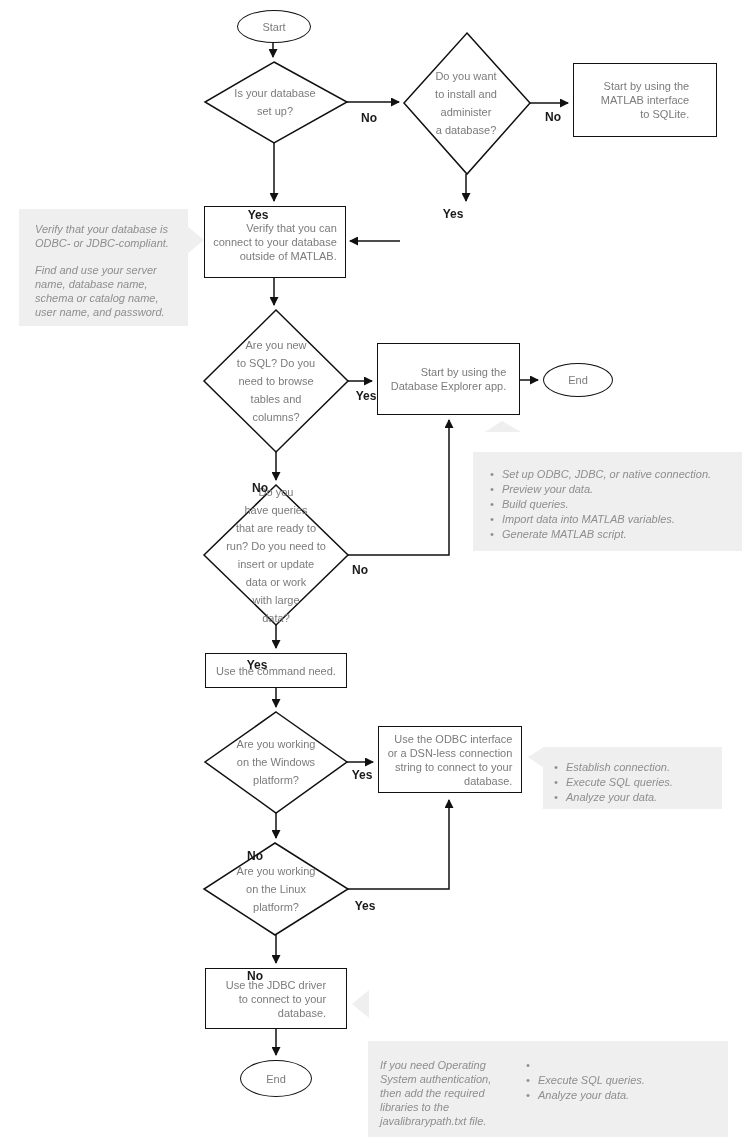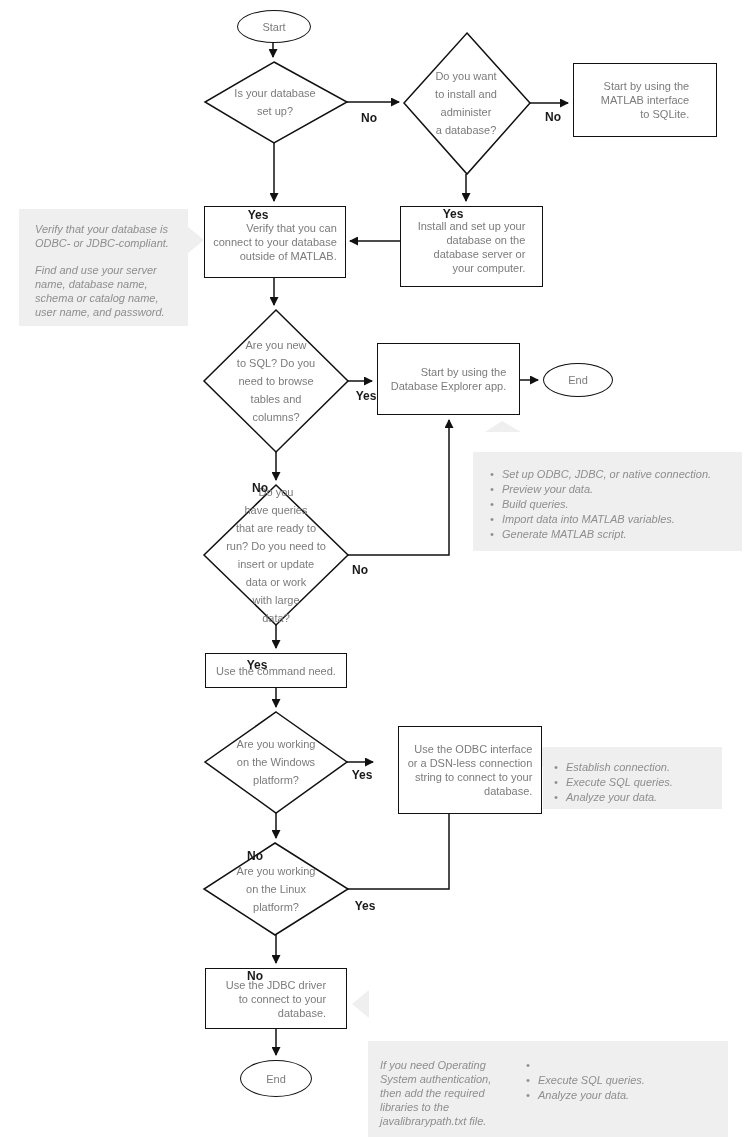--- a/index.html
+++ b/index.html
@@ -258,28 +258,24 @@
   <div class="dtext" style="left:211px; top:864px; width:130px; height:50px;">Are you working
 on the Linux
 platform?</div>
 
   <div class="node" style="left:573px; top:63px;  width:144px; height:74px;">Start by using the
 MATLAB interface
 to SQLite.</div>
   <div class="node" style="left:204px; top:206px; width:142px; height:72px;">Verify that you can
 connect to your database
 outside of MATLAB.</div>
-  <div class="node" style="left:400px; top:206px; width:143px; height:81px;">Install and set up your
-database on the
-database server or
-your computer.</div>
   <div class="node" style="left:377px; top:343px; width:143px; height:72px;">Start by using the
 Database Explorer app.</div>
   <div class="node" style="left:205px; top:653px; width:142px; height:35px;">Use the command need.</div>
-  <div class="node" style="left:378px; top:726px; width:144px; height:88px;margin-left:20px;">Use the ODBC interface
+  <div class="node" style="left:378px; top:726px; width:144px; height:67px;">Use the ODBC interface
 or a DSN-less connection
 string to connect to your
 database.</div>
   <div class="node" style="left:205px; top:968px; width:142px; height:61px;">Use the JDBC driver
 to connect to your
 database.</div>
 
   <div class="flowlabel" style="left:369px; top:89px;">No</div>
   <div class="flowlabel" style="left:553px; top:88px;">No</div>
   <div class="flowlabel" style="left:258px; top:186px;">Yes</div>

